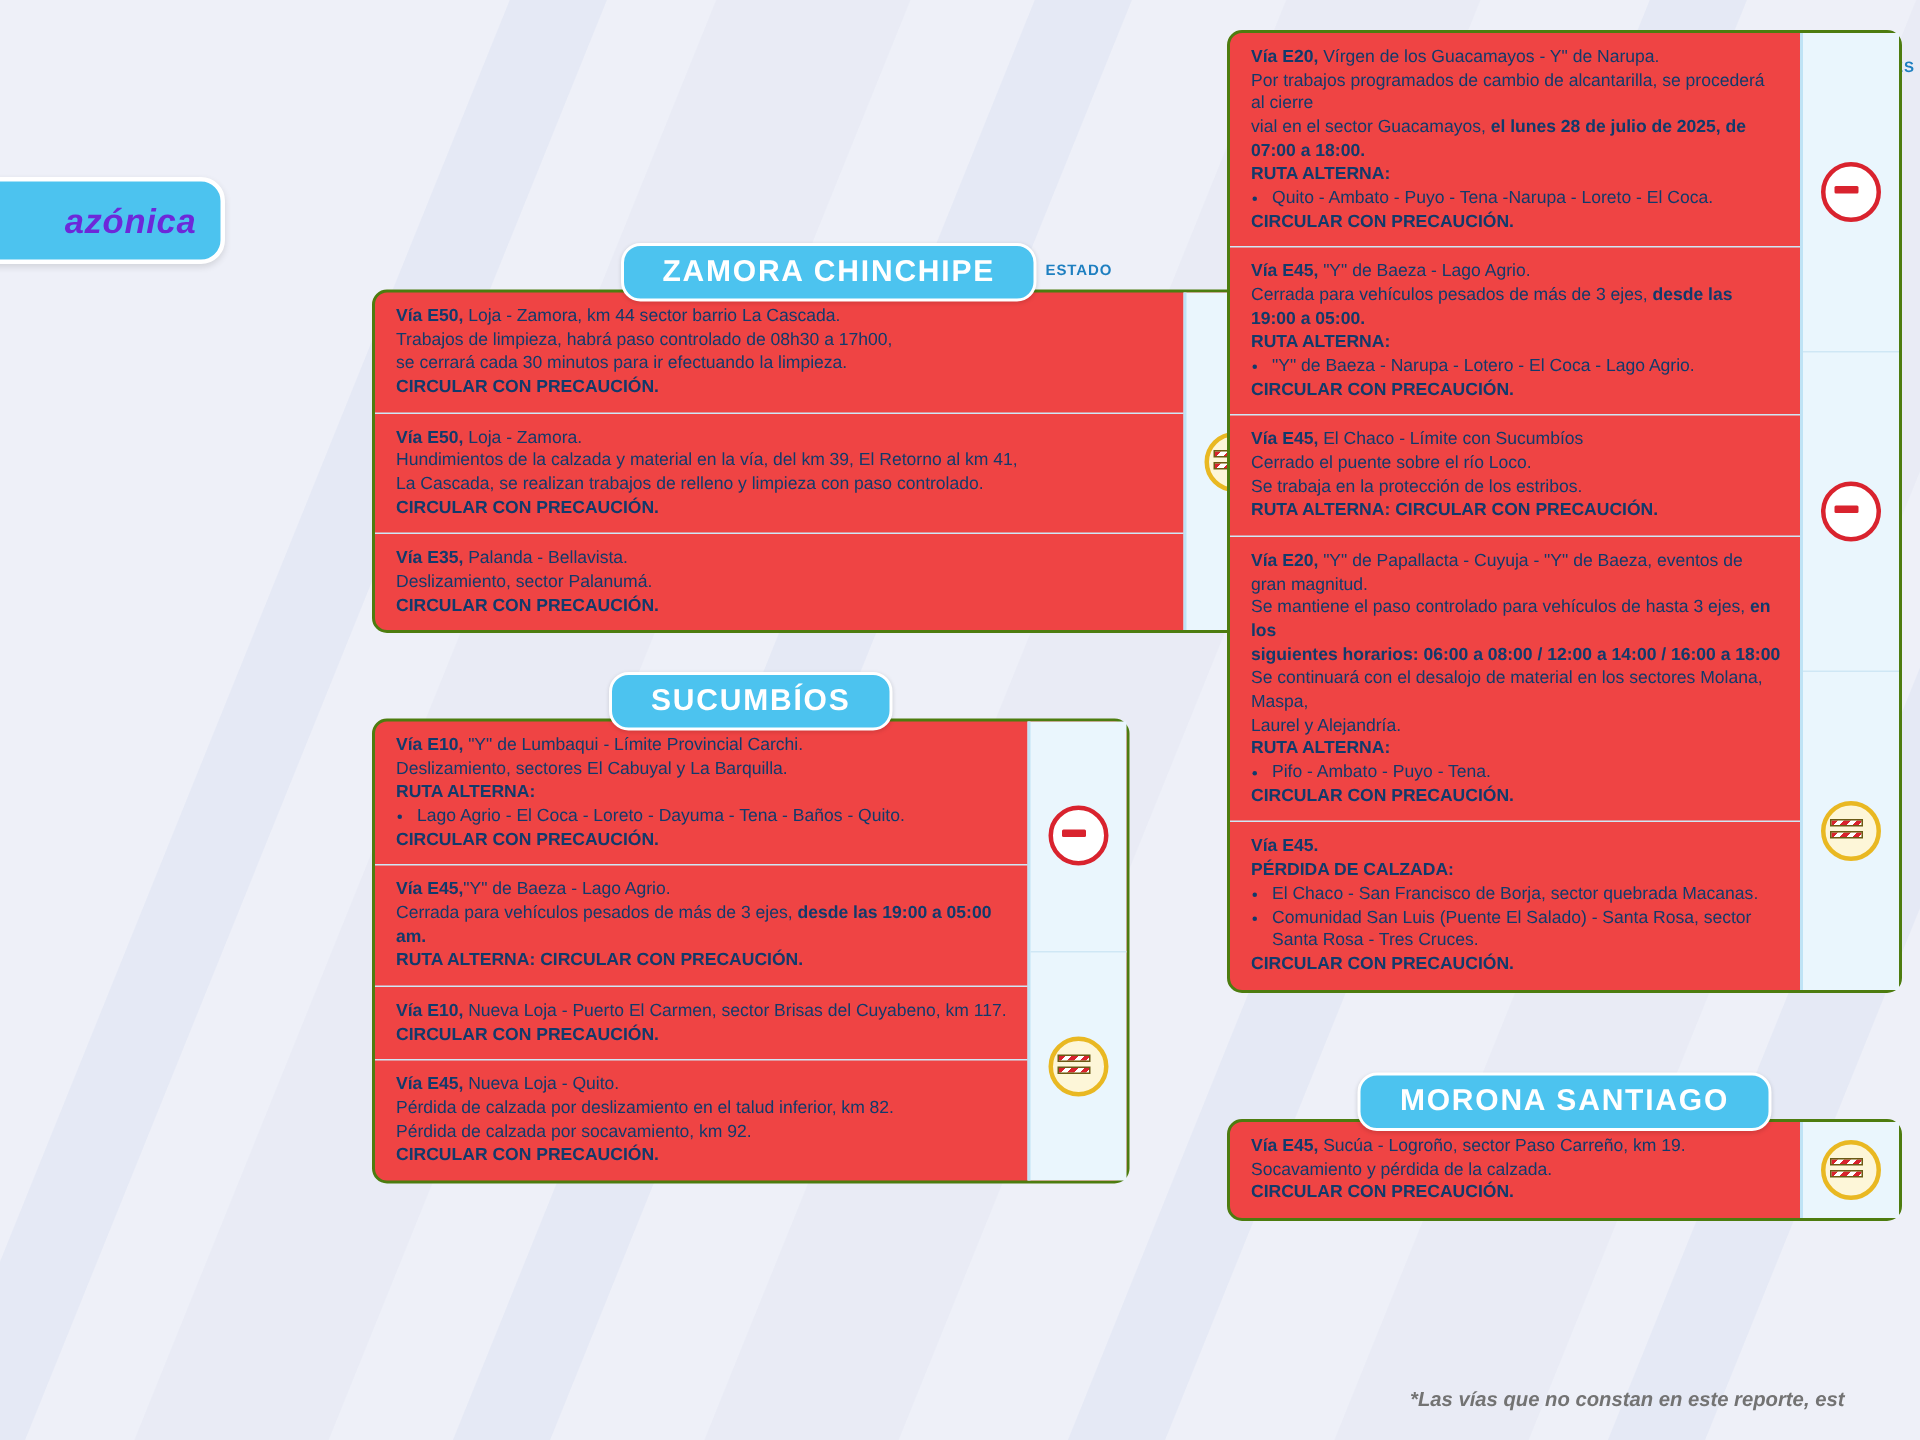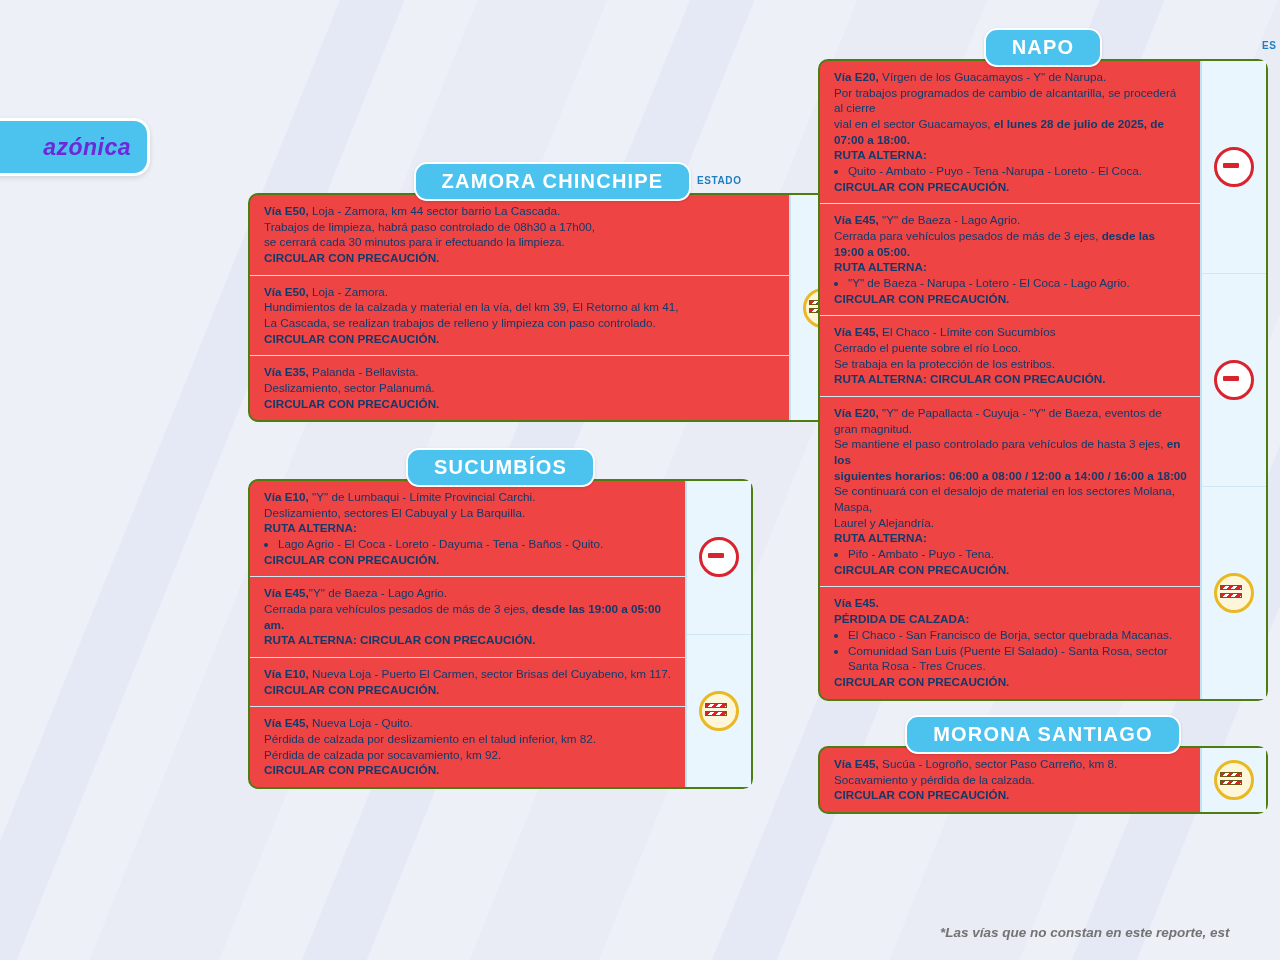--- a/index.html
+++ b/index.html
@@ -192,23 +192,20 @@
           <span class="icon icon-stop"></span>
         </div>
         <div class="state-cell">
           <span class="icon icon-work"></span>
         </div>
       </div>
     </div>
   </div>
 
   <div class="prov" style="left:818px;top:28px;width:450px;">
-    <div style="text-align:center;">
-      <div class="prov-head">NAPO</div>
-    </div>
     <div class="prov-body">
       <div class="col-text">
         <div class="entry">
           <span class="via">Vía E20,</span><span> Vírgen de los Guacamayos - Y" de Narupa.</span><br>
           <span>Por trabajos programados de cambio de alcantarilla, se procederá al cierre</span><br>
           <span>vial en el sector Guacamayos, </span><b>el lunes 28 de julio de 2025, de 07:00 a 18:00.</b><br>
           <span class="alt">RUTA ALTERNA:</span>
           <ul class="bullets">
             <li>Quito - Ambato - Puyo - Tena -Narupa - Loreto - El Coca.</li>
           </ul>
@@ -266,21 +263,21 @@
     </div>
   </div>
 
   <div class="prov" style="left:818px;top:715px;width:450px;">
     <div style="text-align:center;">
       <div class="prov-head">MORONA SANTIAGO</div>
     </div>
     <div class="prov-body">
       <div class="col-text">
         <div class="entry">
-          <span class="via">Vía E45,</span><span> Sucúa - Logroño, sector Paso Carreño, km 8.</span><br>
+          <span class="via">Vía E45,</span><span> Sucúa - Logroño, sector Paso Carreño, km 19.</span><br>
           <span>Socavamiento y pérdida de la calzada.</span><br>
           <span class="caution">CIRCULAR CON PRECAUCIÓN.</span>
         </div>
       </div>
       <div class="col-state">
         <div class="state-cell">
           <span class="icon icon-work"></span>
         </div>
       </div>
     </div>

